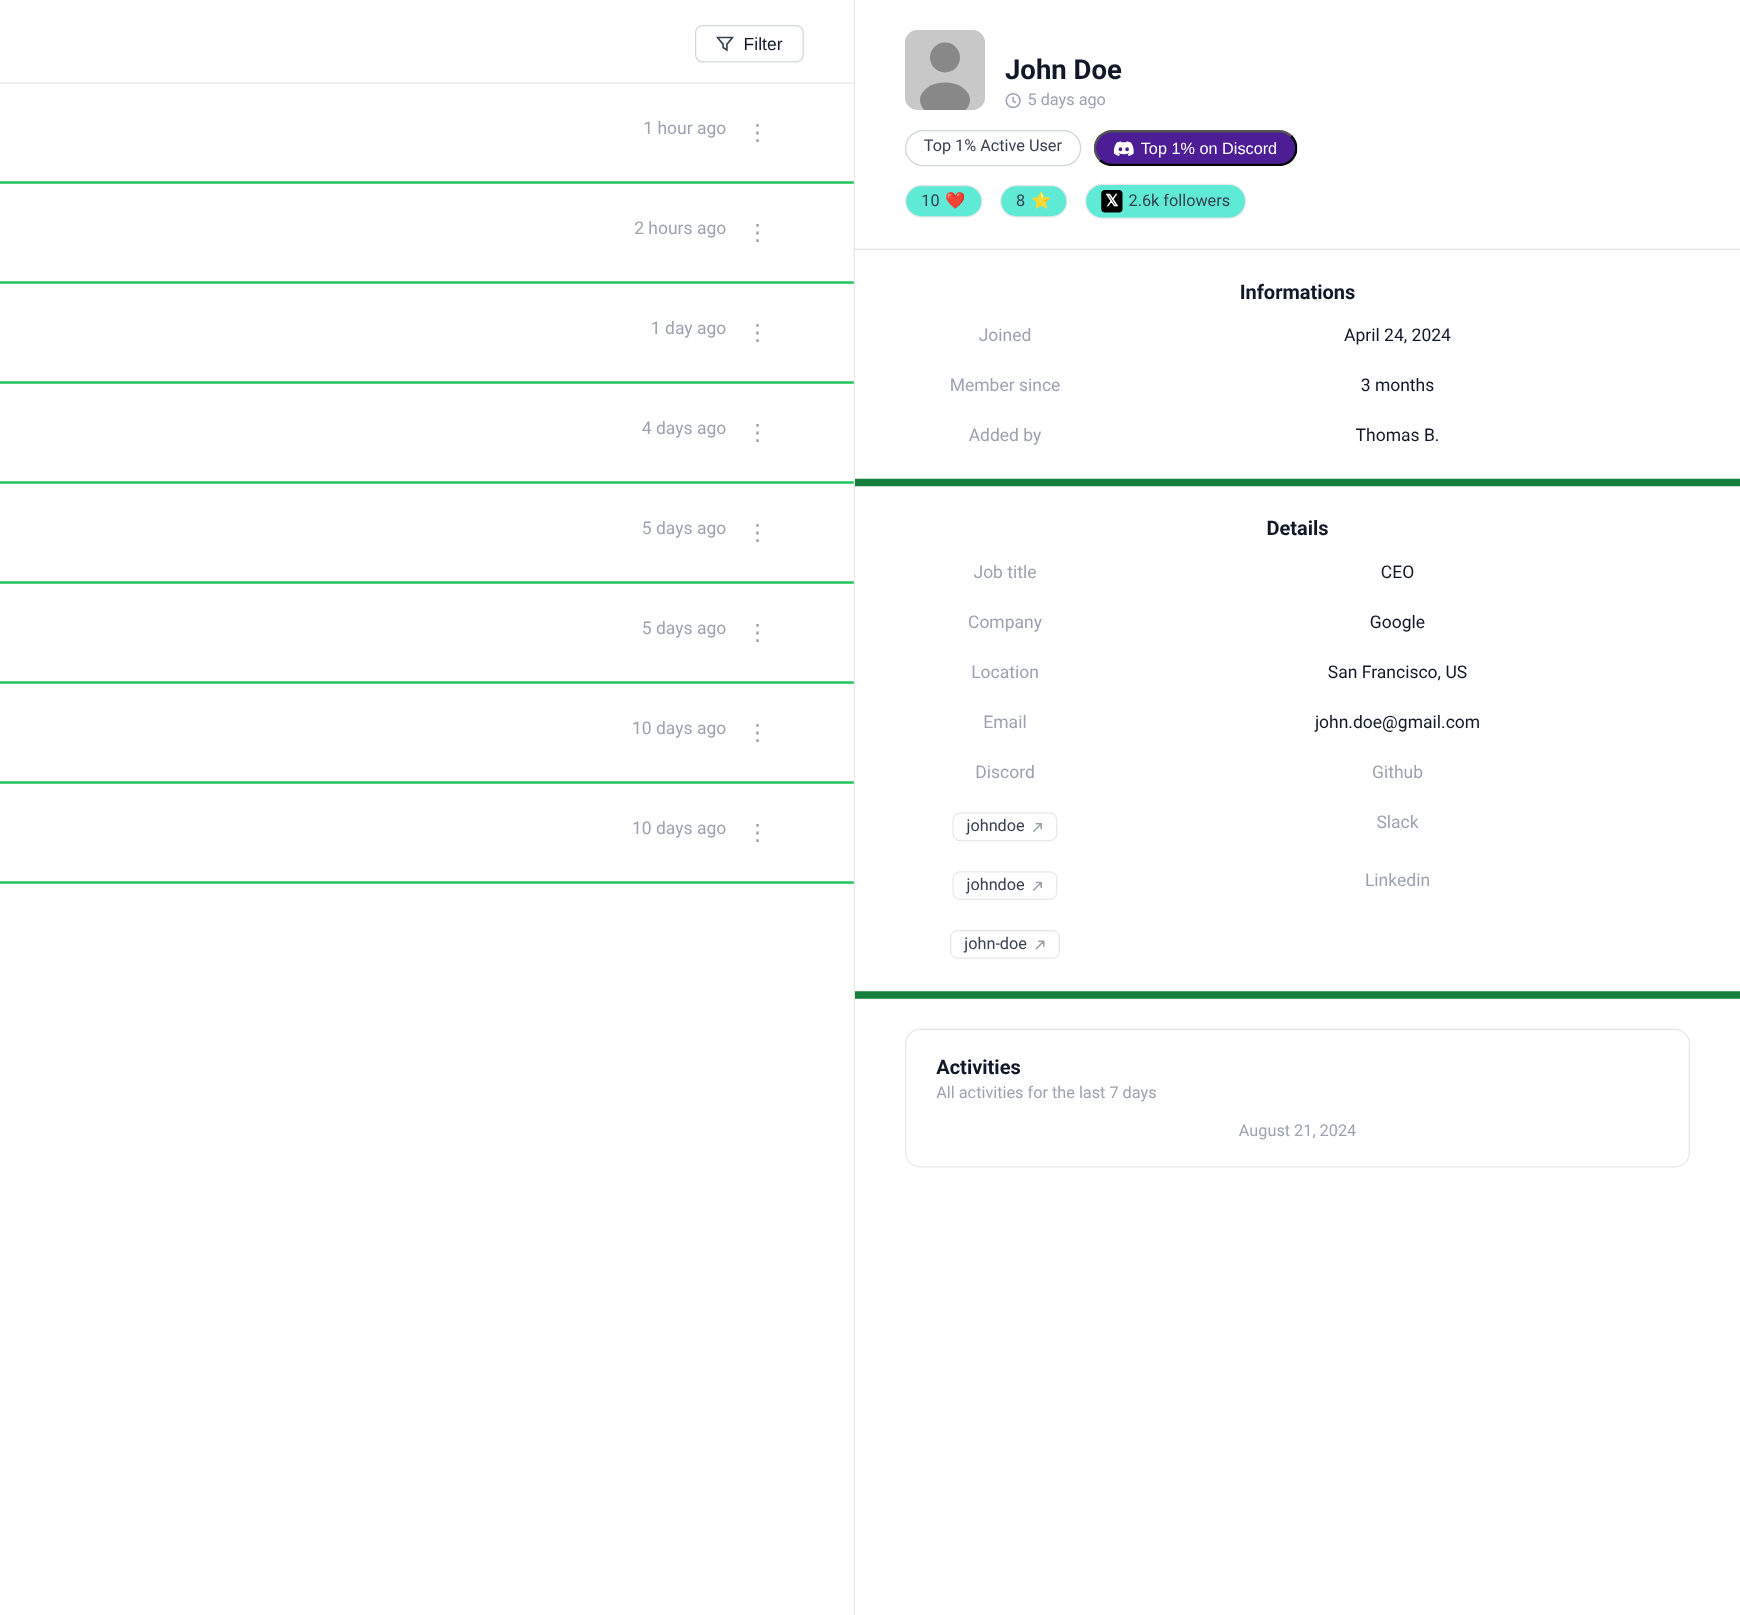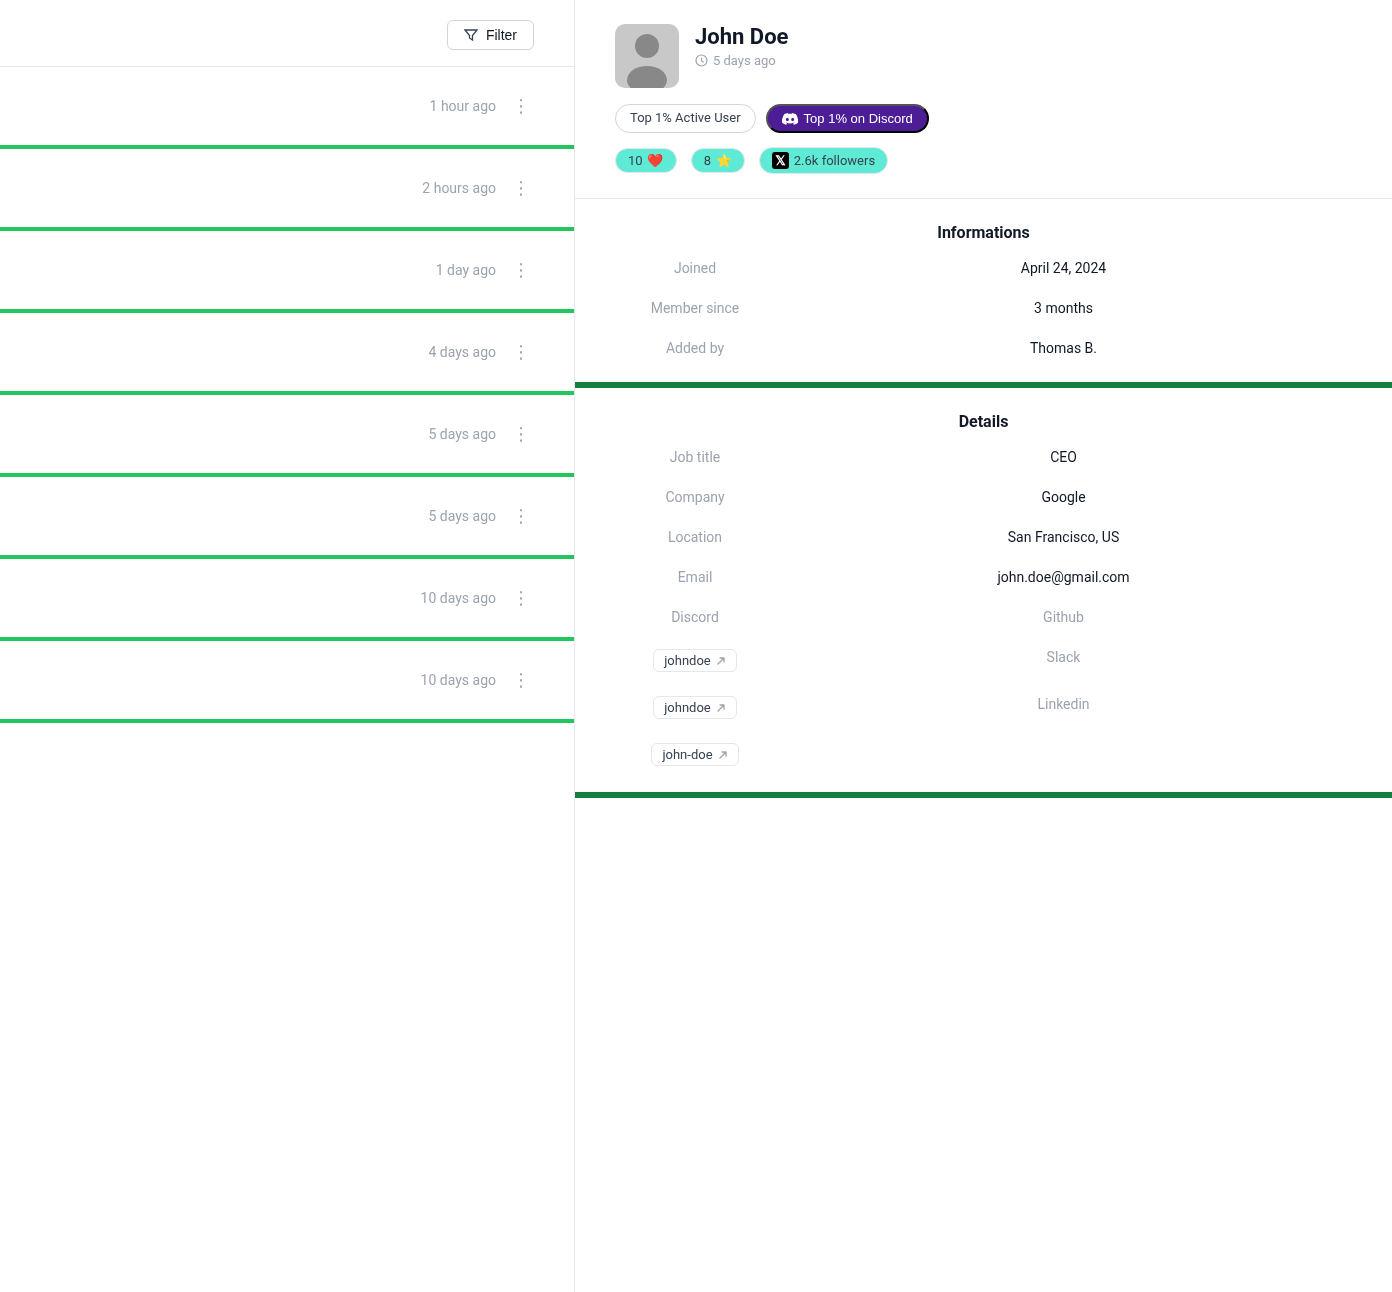--- a/index.html
+++ b/index.html
@@ -6,21 +6,21 @@
     body {
       font-family: -apple-system, BlinkMacSystemFont, 'Segoe UI', Roboto, sans-serif;
       background: #f5f5f5;
       display: flex;
       min-height: 1292px;
       width: 1392px;
     }
 
     
     .left-panel {
-      width: 575px;
+      width: 684px;
       background: #ffffff;
       border-right: 1px solid #e5e7eb;
       padding: 20px 0;
       flex-shrink: 0;
     }
     .filter-row {
       display: flex;
       justify-content: flex-end;
       padding: 0 40px 16px 40px;
       border-bottom: 1px solid #e5e7eb;
@@ -36,24 +36,24 @@
       font-size: 14px;
       cursor: pointer;
       color: #111827;
     }
     .list-items {
       display: flex;
       flex-direction: column;
     }
     .list-item {
       display: flex;
-      align-items: center;
+      align-items: flex-start;
       justify-content: flex-end;
-      padding: 28px 40px;
-      border-bottom: 4px solid #22c55e;
+      padding: 28px 64px;
+      border-bottom: 2px solid #22c55e;
     }
     .list-item-time {
       color: #9ca3af;
       font-size: 14px;
       margin-right: 12px;
     }
     .dots-btn {
       background: none;
       border: none;
       cursor: pointer;
@@ -70,21 +70,21 @@
       overflow-y: auto;
     }
 
     
     .profile-header {
       padding: 24px 40px;
       border-bottom: 1px solid #e5e7eb;
     }
     .profile-top {
       display: flex;
-      align-items: flex-start;
+      align-items: flex-end;
       gap: 16px;
       margin-bottom: 16px;
     }
     .avatar {
       width: 64px;
       height: 64px;
       border-radius: 10px;
       background: #d1d5db;
       overflow: hidden;
       flex-shrink: 0;
@@ -345,14 +345,21 @@
         <div class="info-value"><span class="link-tag">johndoe <svg width="10" height="10" viewBox="0 0 10 10" fill="none">
               <path d="M2 8L8 2M8 2H4M8 2V6" stroke="#9ca3af" stroke-width="1.3" stroke-linecap="round"></path>
             </svg></span></div>
         <div class="info-label">Linkedin</div>
         <div class="info-value"><span class="link-tag">john-doe <svg width="10" height="10" viewBox="0 0 10 10" fill="none">
               <path d="M2 8L8 2M8 2H4M8 2V6" stroke="#9ca3af" stroke-width="1.3" stroke-linecap="round"></path>
             </svg></span></div>
       </div>
   </div>
 
+  <div class="activities-section">
+    <div class="activities-card">
+      <div class="activities-title">Activities</div>
+      <div class="activities-sub">All activities for the last 7 days</div>
+      <div class="activities-date">August 21, 2024</div>
+    </div>
+  </div>
 
 </div>
 
 </body></html>

